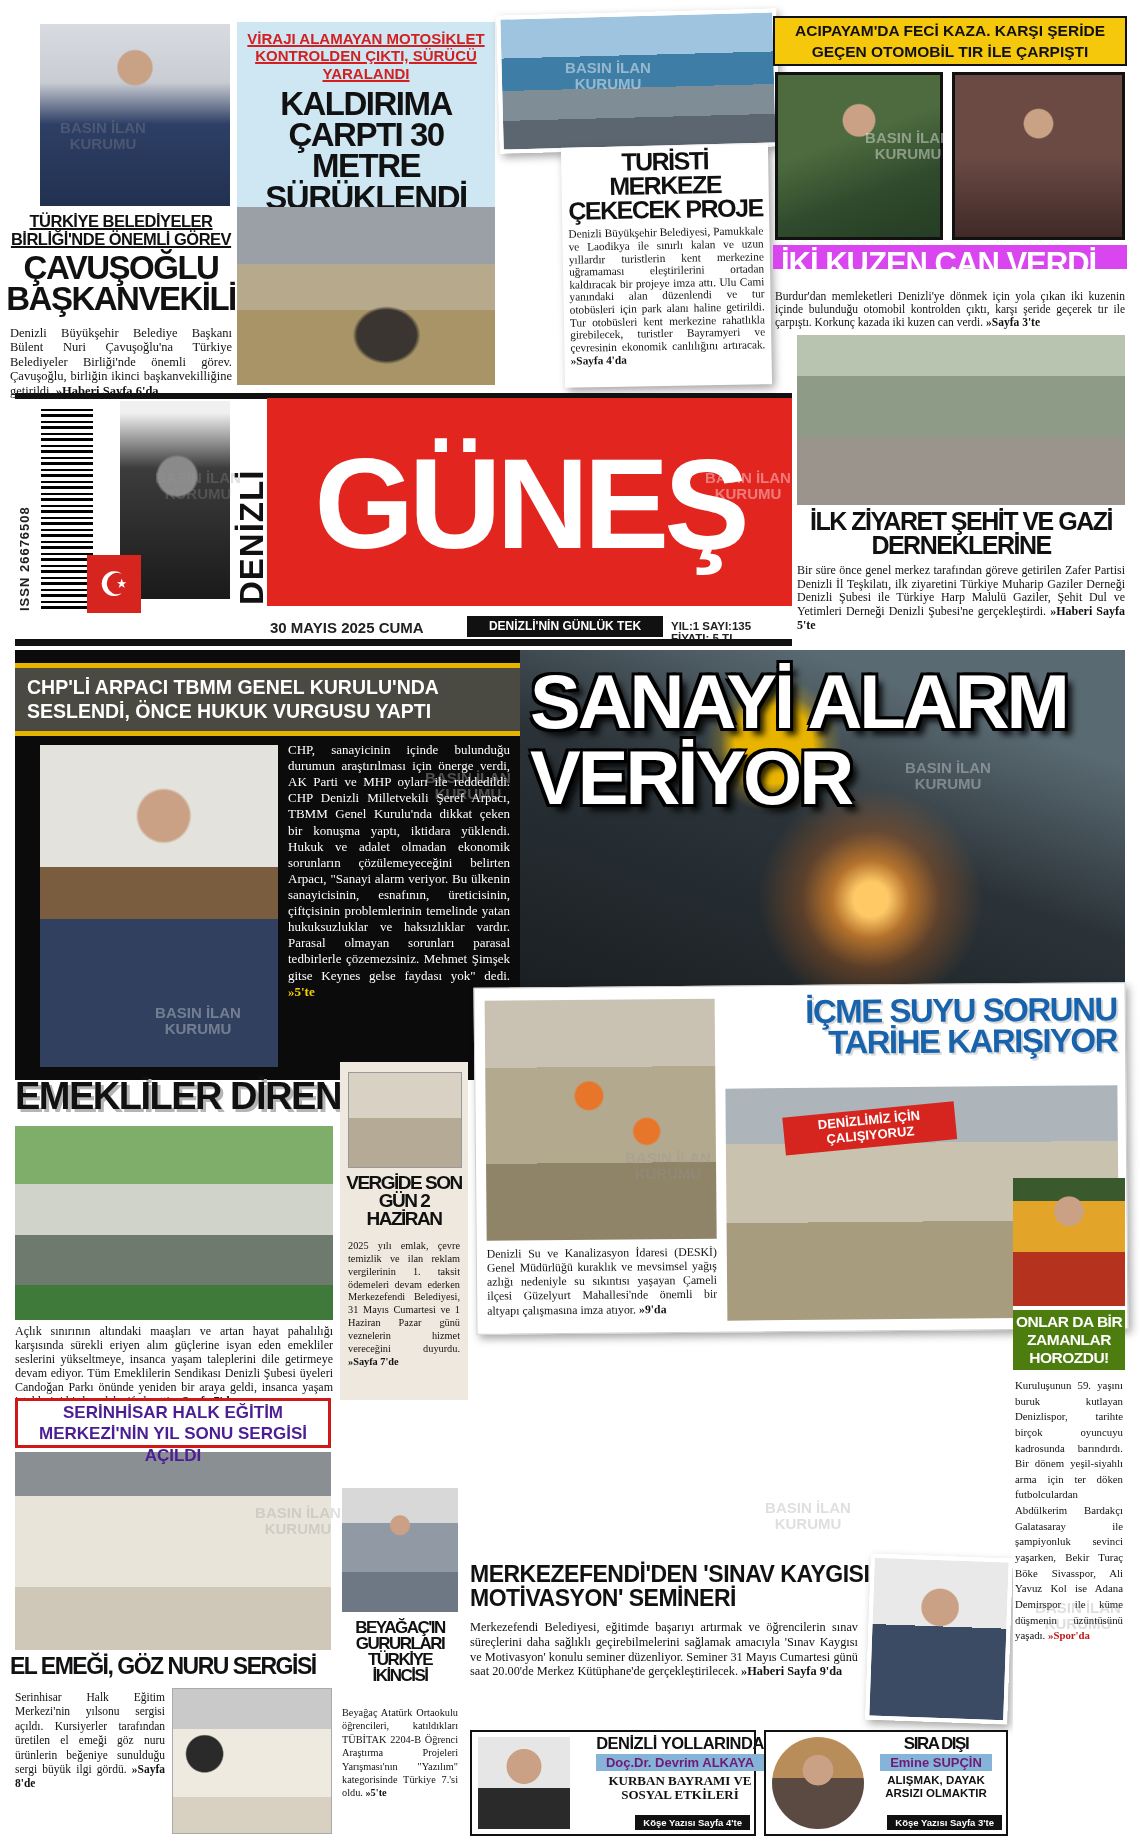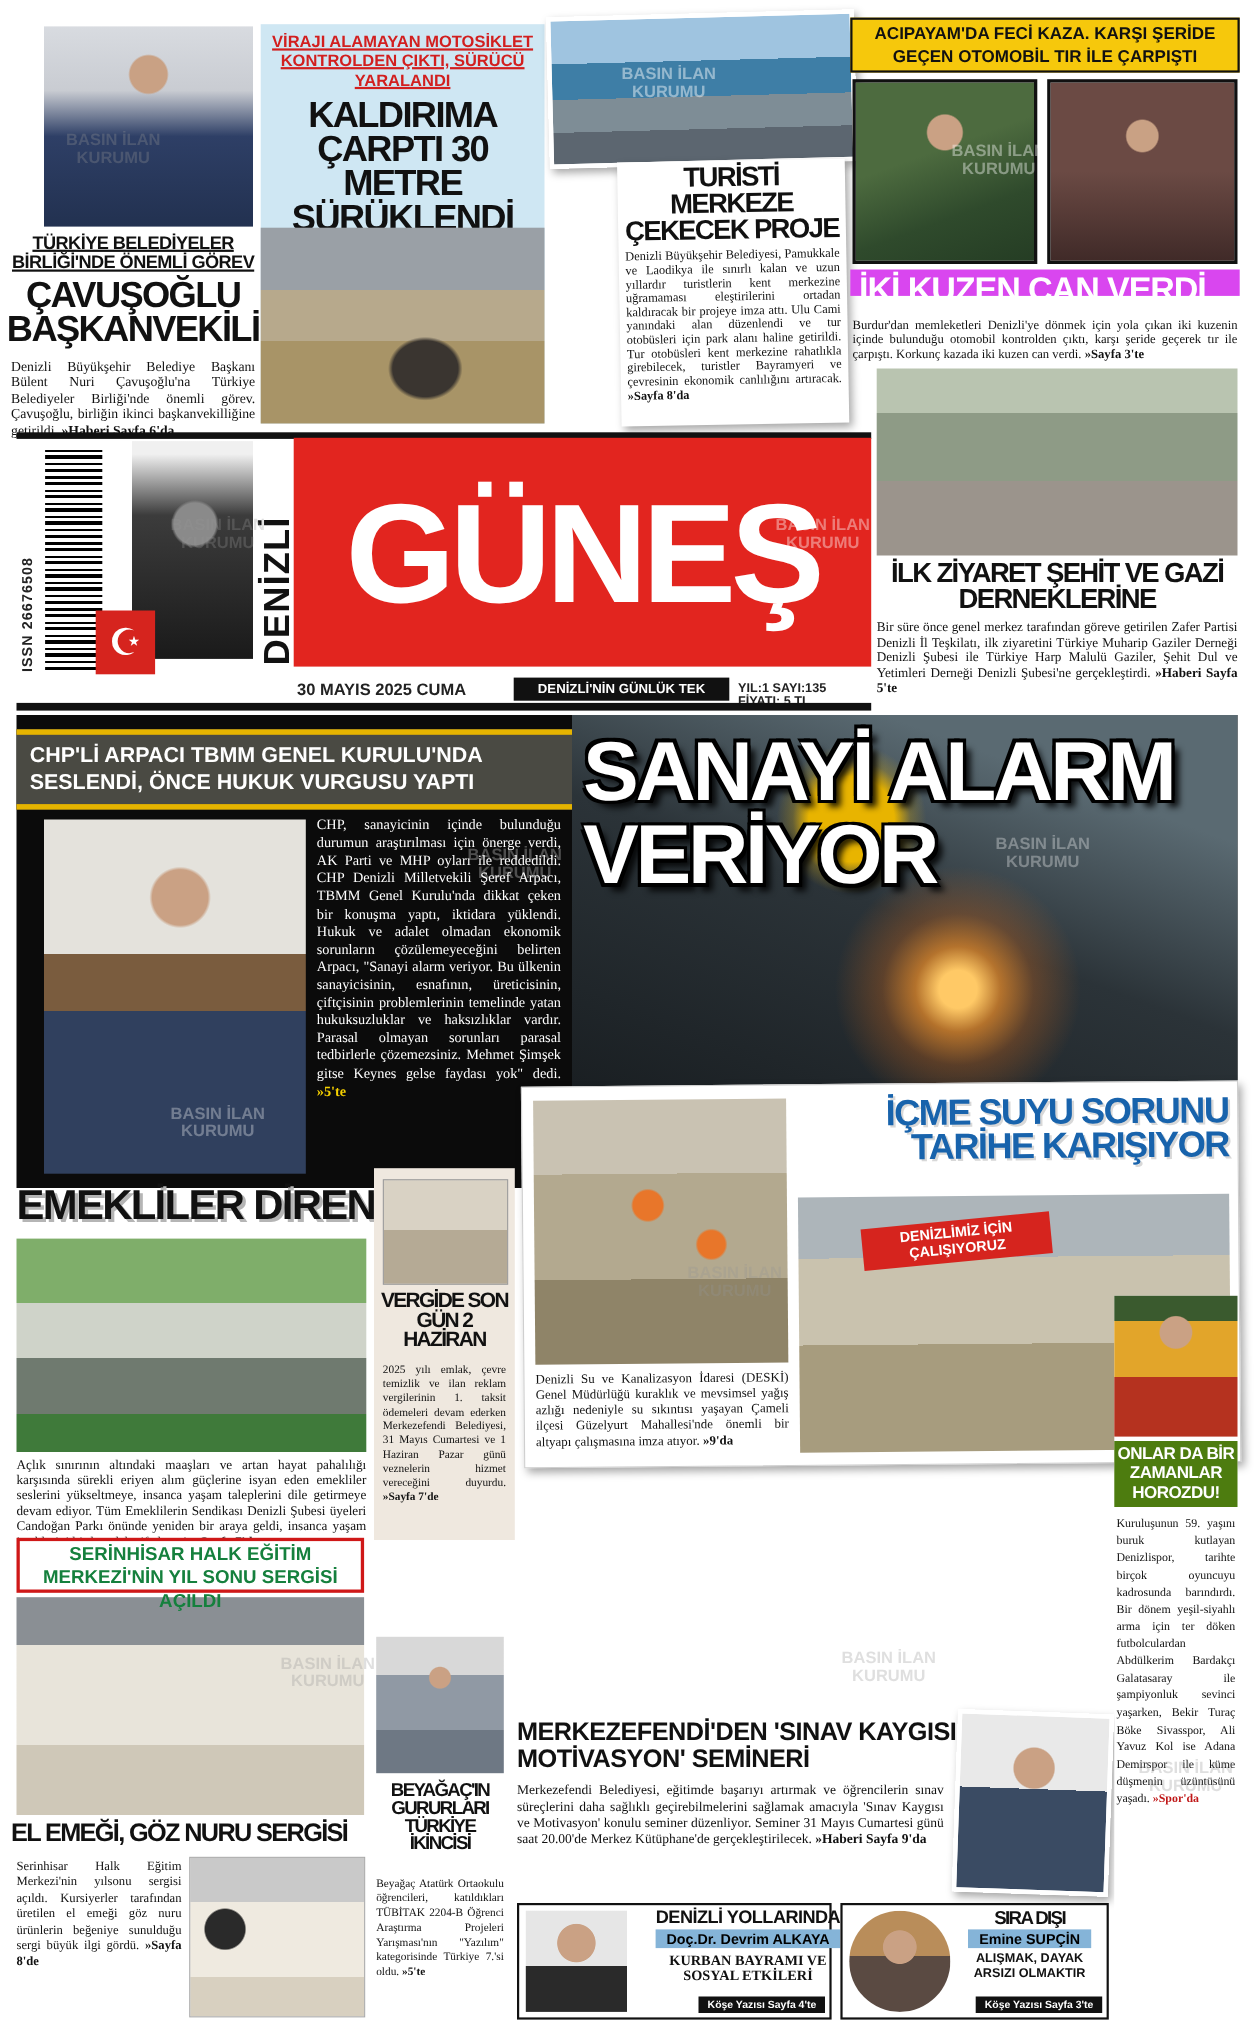--- a/index.html
+++ b/index.html
@@ -9,21 +9,21 @@
   .serif{font-family:"Liberation Serif",serif;}
   .hl{font-weight:900;letter-spacing:-1.5px;line-height:0.95;}
   .center{text-align:center;}
   .just{text-align:justify;}
   .ph{position:absolute;}
   .ref{font-weight:bold;}
   .wm{position:absolute;width:96px;color:rgba(150,150,150,.30);font-weight:bold;
       font-size:15px;text-align:center;line-height:1.05;z-index:40;pointer-events:none;}
   .kicker-underline{text-decoration:underline;text-decoration-thickness:2px;}
   .card{background:#fff;box-shadow:3px 4px 8px rgba(0,0,0,.35);}
-  .chip-blue{background:#85b4d8;color:#000000;font-weight:bold;display:inline-block;padding:1px 10px;}
+  .chip-blue{background:#85b4d8;color:#701a75;font-weight:bold;display:inline-block;padding:1px 10px;}
   .tag-black{position:absolute;right:4px;bottom:4px;background:#111;color:#fff;
              font-size:9.5px;font-weight:bold;padding:2px 8px;}
   .outline-white{color:#fff;text-shadow:-3px -3px 0 #000,3px -3px 0 #000,-3px 3px 0 #000,
                  3px 3px 0 #000,7px 7px 6px rgba(0,0,0,.85);}
 </style>
 </head>
 <body>
 
 <div id="page">
 
@@ -52,21 +52,21 @@
                 background:radial-gradient(ellipse at 58% 72%,#3a3530 0 14%,rgba(0,0,0,0) 16%),
                 linear-gradient(180deg,#9aa0a6 0 32%,#b7a98c 32% 58%,#a89467 58% 100%);"></div>
   </div>
 
   <div class="ph card" style="left:498px;top:12px;width:272px;height:130px;border:4px solid #fff;transform:rotate(-1.5deg);
               background:linear-gradient(180deg,#9fc4e0 0 30%,#3e7ea6 30% 55%,#7e8d96 55% 78%,#5c6670 78%);"></div>
   <div class="abs card" style="left:563px;top:146px;width:207px;height:240px;transform:rotate(-1deg);padding:4px 6px;box-sizing:border-box;">
     <div class="hl center" style="font-size:25px;">TURİSTİ MERKEZE ÇEKECEK PROJE</div>
     <div class="serif just" style="margin-top:5px;font-size:11.3px;line-height:1.12;">
       <span>Denizli Büyükşehir Belediyesi, Pamukkale ve Laodikya ile sınırlı kalan ve uzun yıllardır turistlerin kent merkezine uğramaması eleştirilerini ortadan kaldıracak bir projeye imza attı. Ulu Cami yanındaki alan düzenlendi ve tur otobüsleri için park alanı haline getirildi. Tur otobüsleri kent merkezine rahatlıkla girebilecek, turistler Bayramyeri ve çevresinin ekonomik canlılığını artıracak.</span>
-      <span class="ref">»Sayfa 8'da</span>
+      <span class="ref">»Sayfa 4'da</span>
     </div>
   </div>
 
   <div class="abs center" style="left:773px;top:16px;width:354px;height:50px;background:#f6c80c;border:2px solid #111;box-sizing:border-box;
               font-weight:900;font-size:15.5px;line-height:1.35;padding-top:3px;">ACIPAYAM'DA FECİ KAZA. KARŞI ŞERİDE GEÇEN OTOMOBİL TIR İLE ÇARPIŞTI</div>
   <div class="ph" style="left:775px;top:72px;width:168px;height:168px;border:3px solid #111;box-sizing:border-box;
               background:radial-gradient(circle at 50% 28%,#caa184 0 11%,rgba(0,0,0,0) 12%),
               linear-gradient(160deg,#4d6b3f 0 40%,#2f4a2c 70%,#253d24);"></div>
   <div class="ph" style="left:952px;top:72px;width:173px;height:168px;border:3px solid #111;box-sizing:border-box;
               background:radial-gradient(circle at 50% 30%,#c9a184 0 10%,rgba(0,0,0,0) 11%),
@@ -173,21 +173,21 @@
     <div class="center" style="position:absolute;left:0;top:132px;width:112px;background:#4d7c0f;padding:3px 2px;box-sizing:border-box;">
       <span class="hl" style="color:#fff;font-size:15.5px;letter-spacing:-0.5px;line-height:1.1;">ONLAR DA BİR ZAMANLAR HOROZDU!</span>
     </div>
     <div class="serif just" style="position:absolute;left:2px;top:200px;width:108px;font-size:10.8px;line-height:1.45;">
       <span>Kuruluşunun 59. yaşını buruk kutlayan Denizlispor, tarihte birçok oyuncuyu kadrosunda barındırdı. Bir dönem yeşil-siyahlı arma için ter döken futbolculardan Abdülkerim Bardakçı Galatasaray ile şampiyonluk sevinci yaşarken, Bekir Turaç Böke Sivasspor, Ali Yavuz Kol ise Adana Demirspor ile küme düşmenin üzüntüsünü yaşadı.</span>
       <span class="ref" style="color:#c01818;">»Spor'da</span>
     </div>
   </div>
 
   <div class="abs center" style="left:15px;top:1398px;width:316px;height:50px;border:3px solid #cf1818;box-sizing:border-box;background:#fff;z-index:6;">
-    <span style="color:#15803d;font-weight:bold;font-size:17px;line-height:1.25;display:block;padding-top:1px;">SERİNHİSAR HALK EĞİTİM MERKEZİ'NİN YIL SONU SERGİSİ AÇILDI</span>
+    <span style="color:#4c1d95;font-weight:bold;font-size:17px;line-height:1.25;display:block;padding-top:1px;">SERİNHİSAR HALK EĞİTİM MERKEZİ'NİN YIL SONU SERGİSİ AÇILDI</span>
   </div>
   <div class="ph" style="left:15px;top:1452px;width:316px;height:198px;
               background:linear-gradient(180deg,#8a8f94 0 22%,#e8e4da 22% 68%,#cfc8b8 68%);"></div>
   <div class="abs hl" style="left:10px;top:1656px;width:330px;font-size:23px;">EL EMEĞİ, GÖZ NURU SERGİSİ</div>
   <div class="abs serif just" style="left:15px;top:1690px;width:150px;font-size:11.5px;line-height:1.25;">
     <span>Serinhisar Halk Eğitim Merkezi'nin yılsonu sergisi açıldı. Kursiyerler tarafından üretilen el emeği göz nuru ürünlerin beğeniye sunulduğu sergi büyük ilgi gördü.</span>
     <span class="ref">»Sayfa 8'de</span>
   </div>
   <div class="ph" style="left:172px;top:1688px;width:158px;height:144px;border:1px solid #aaa;
               background:radial-gradient(circle at 20% 45%,#2a2a2a 0 12%,rgba(0,0,0,0) 13%),

